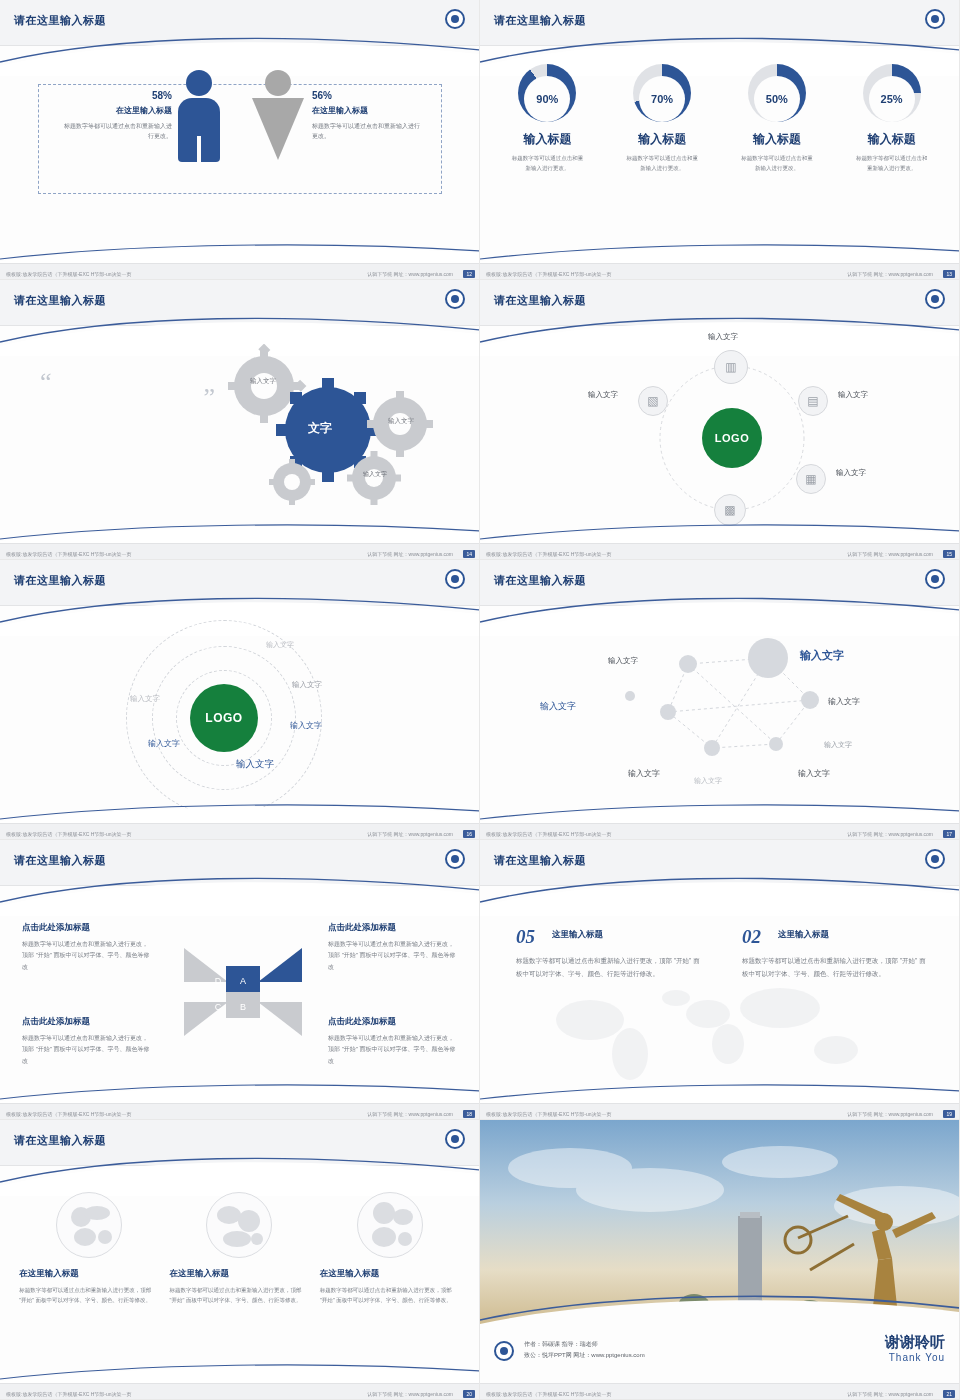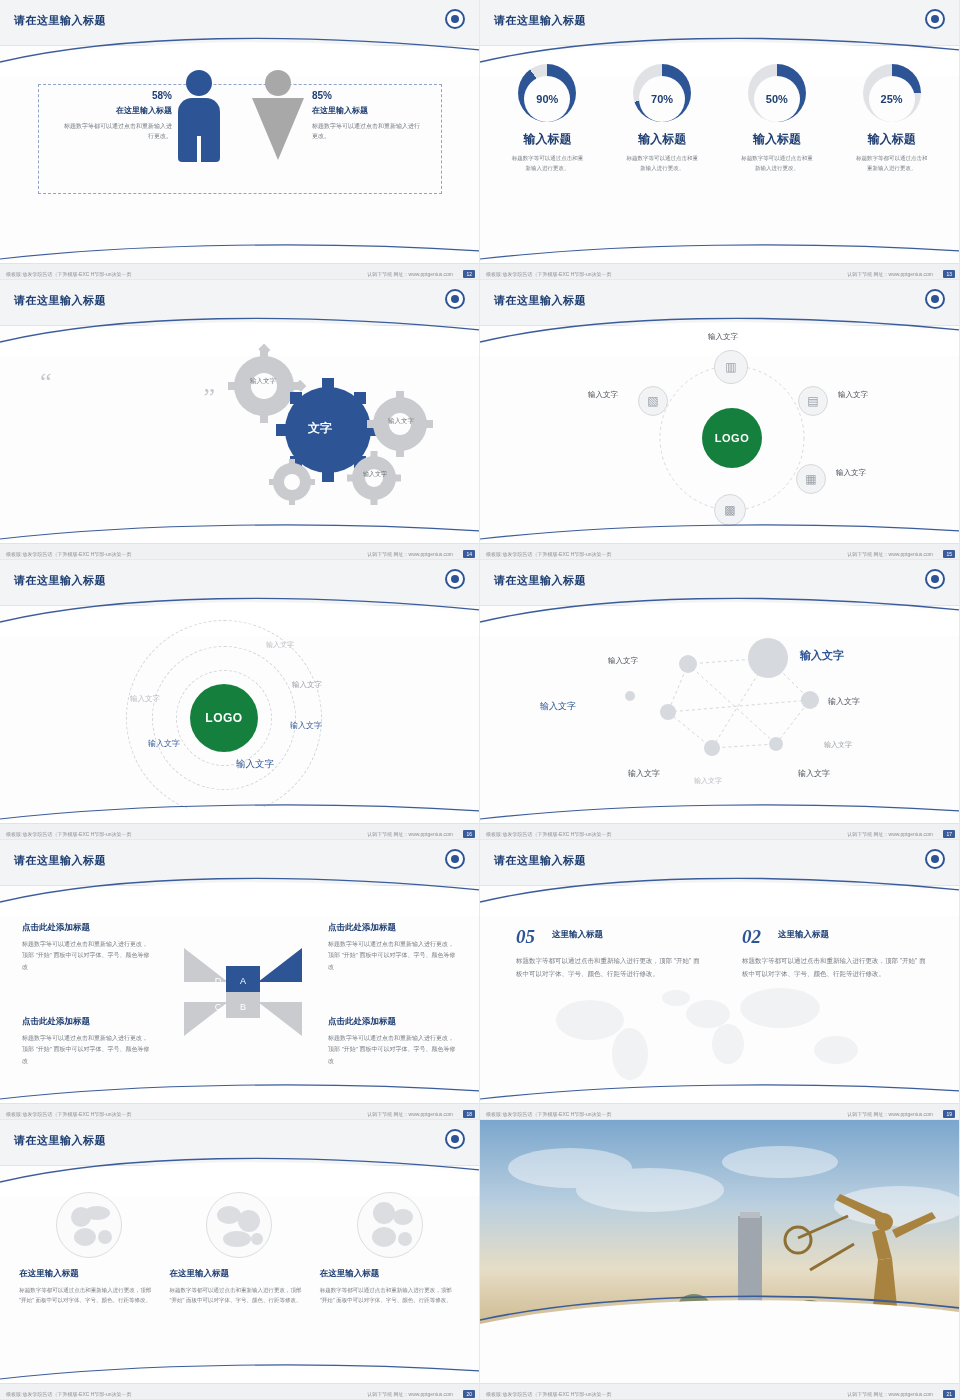--- a/index.html
+++ b/index.html
@@ -201,21 +201,21 @@
           <div class="p-head" style="background:#a8a8a8;"></div>
           <div class="skirt"></div>
         </div>
 
         <div style="position:absolute;left:62px;top:32px;width:110px;text-align:right;">
           <div class="s12-num">58%</div>
           <div class="s12-sub">在这里输入标题</div>
           <div class="s12-desc">标题数字等都可以通过点击和重新输入进行更改。</div>
         </div>
         <div style="position:absolute;left:312px;top:32px;width:112px;text-align:left;">
-          <div class="s12-num">85%</div>
+          <div class="s12-num">56%</div>
           <div class="s12-sub">在这里输入标题</div>
           <div class="s12-desc">标题数字等可以通过点击和重新输入进行更改。</div>
         </div>
       </div>
     </div>
     <div class="bot-wave">
       <svg width="480" height="24">
           <path d="M0,22 C140,6 330,4 480,14 L480,24 L0,24 Z" fill="#ffffff"></path>
           <path d="M0,20 C140,4 330,2 480,12" stroke="#3b5c9a" stroke-width="1.2" fill="none"></path>
         </svg>
@@ -725,20 +725,31 @@
             <path d="M330,150 L374,124"></path>
         </g>
         <circle cx="318" cy="120" r="13" fill="none" stroke="#8e6f34" stroke-width="3"></circle>
       </svg>
       <svg width="480" height="40" style="position:absolute;left:0;bottom:-2px;">
         <path d="M0,34 C130,6 330,4 480,22 L480,40 L0,40 Z" fill="#fdfdfd"></path>
         <path d="M0,30 C130,2 330,0 480,18" stroke="#3b5c9a" stroke-width="1.6" fill="none"></path>
       </svg>
     </div>
 
+    <div style="position:absolute;left:0;bottom:16px;width:100%;height:56px;">
+      <div class="hdr-logo" style="position:absolute;left:14px;top:14px;"></div>
+      <div style="position:absolute;left:44px;top:12px;">
+        <div class="credit">作者：韩碳课    指导：瑞老师</div>
+        <div class="credit">致公：悦坪PPT网          网址：www.pptgenius.com</div>
+      </div>
+      <div style="position:absolute;right:14px;top:6px;text-align:right;">
+        <div class="ty-main">谢谢聆听</div>
+        <div class="ty-sub">Thank You</div>
+      </div>
+    </div>
 
     <div class="footer">
       <div class="foot-left">模板版:放发学院告话（下升模版-EXC H节部-un决策一页</div>
       <div class="foot-right">认辑下节统    网址：www.pptgenius.com</div>
       <div class="foot-num">21</div>
     </div>
   </div>
 
 </div>
 

